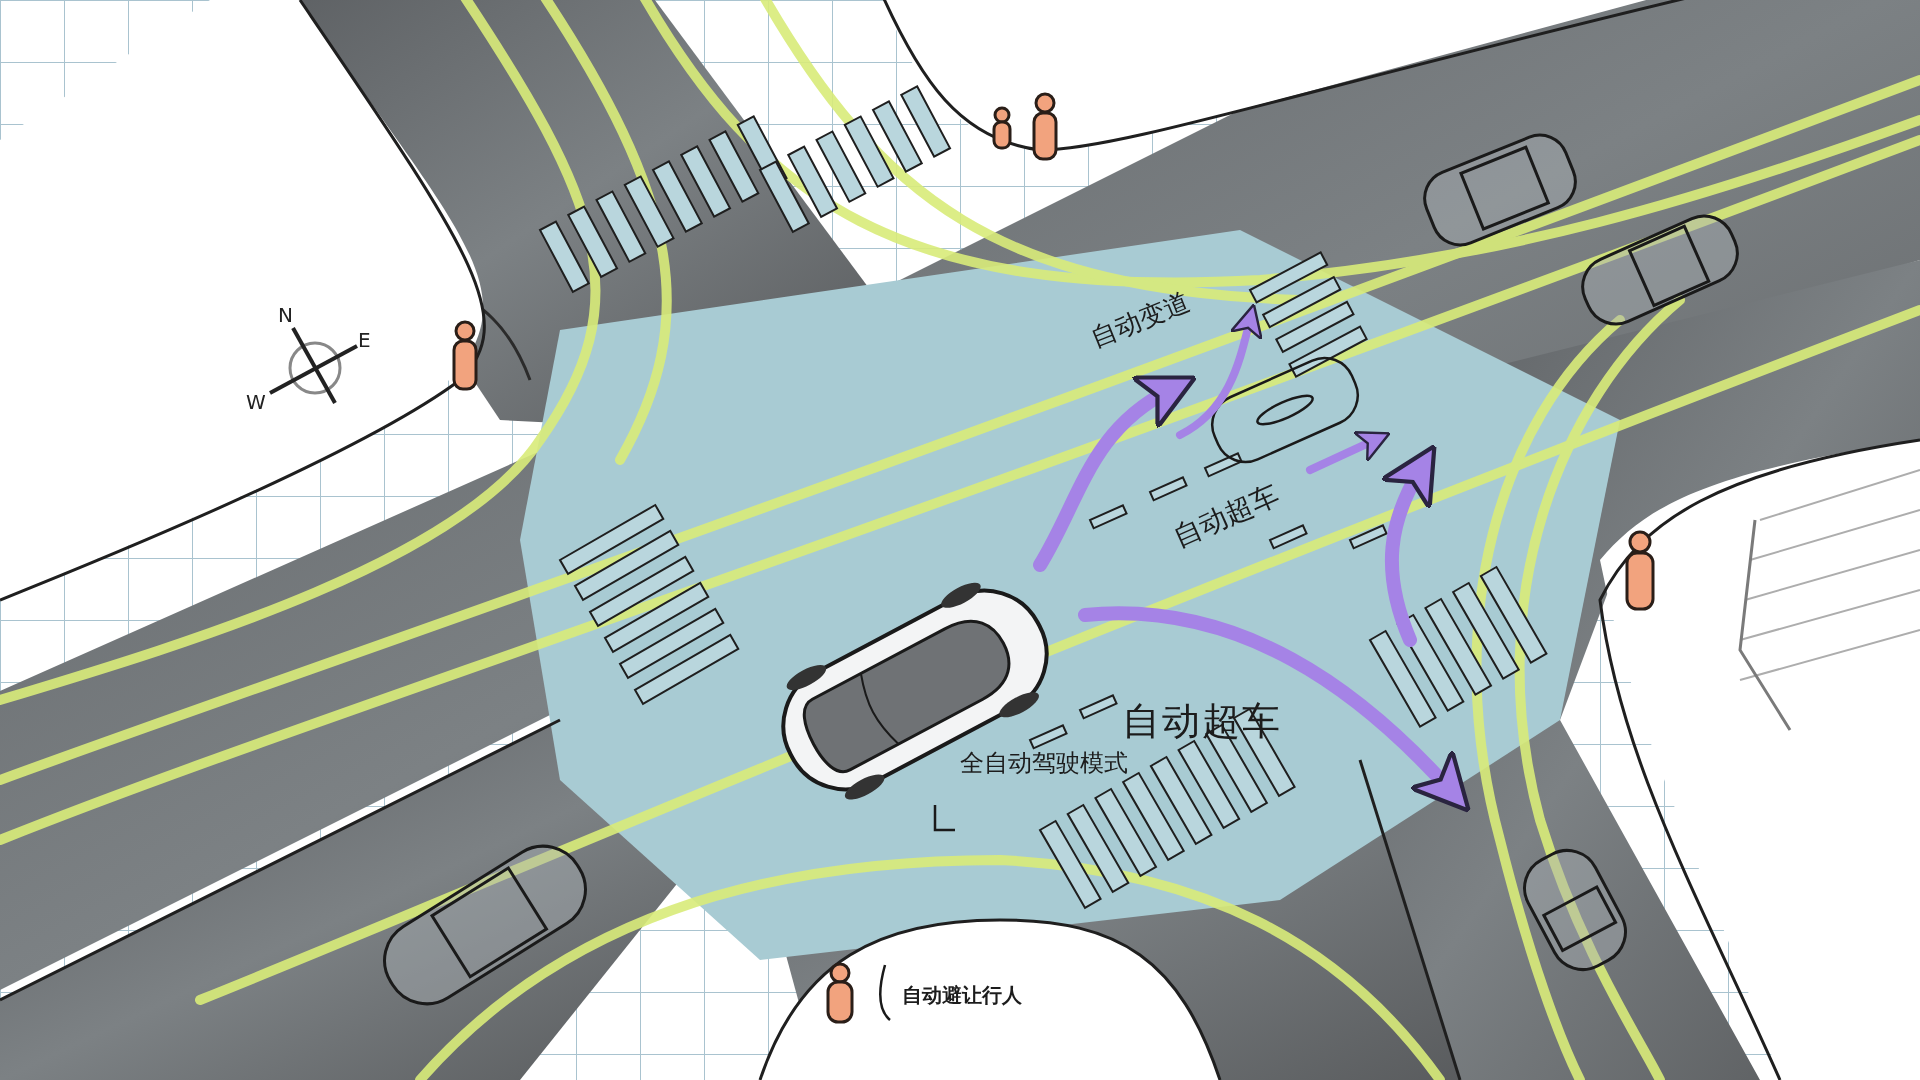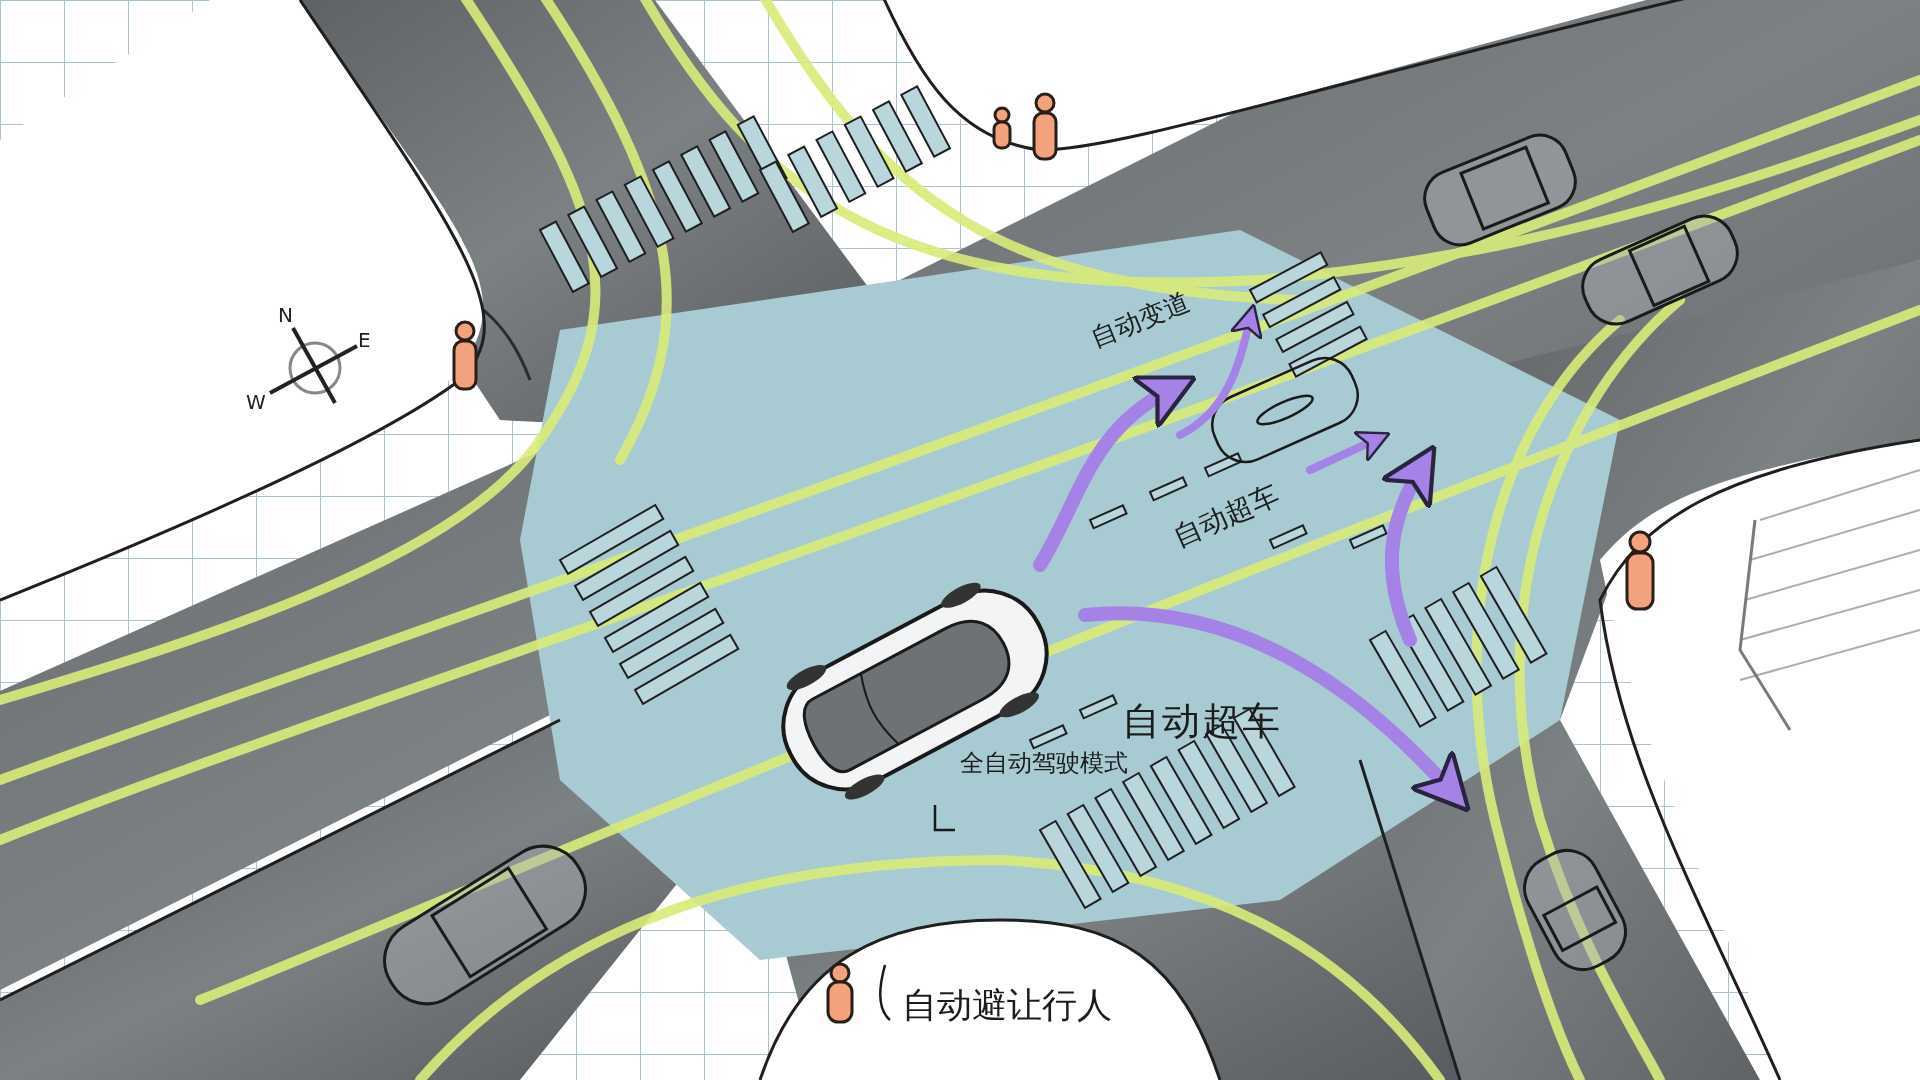--- a/index.html
+++ b/index.html
@@ -3,21 +3,21 @@
 <meta charset="utf-8">
 <style>
   html, body { margin: 0; padding: 0; }
   body { width: 1920px; height: 1080px; overflow: hidden; background: #ffffff; position: relative; font-family: "DejaVu Sans", sans-serif; }
   #scene { position: absolute; left: 0; top: 0; width: 1920px; height: 1080px; }
   .label { position: absolute; color: #1c1c1c; white-space: nowrap; font-family: "DejaVu Sans", sans-serif; }
   .lbl-lanechange { left: 1092px; top: 322px; font-size: 26px; transform: rotate(-22deg); transform-origin: left center; }
   .lbl-overtake-top { left: 1175px; top: 520px; font-size: 28px; transform: rotate(-24deg); transform-origin: left center; }
   .lbl-overtake-main { left: 1122px; top: 696px; font-size: 38px; letter-spacing: 2px; }
   .lbl-fsd { left: 960px; top: 747px; font-size: 24px; }
-  .lbl-yield { left: 902px; top: 982px; font-size: 35px; }
+  .lbl-yield { left: 902px; top: 982px; font-size: 20px; font-weight: bold; }
   .compass-letter { position: absolute; font-size: 20px; color: #222; font-family: "DejaVu Sans", sans-serif; }
 </style>
 </head>
 <body>
 
 <svg id="scene" viewBox="0 0 1920 1080" xmlns="http://www.w3.org/2000/svg">
   <defs>
     <pattern id="grid" width="64" height="62" patternUnits="userSpaceOnUse">
       <path d="M64 0 L0 0 0 62" fill="none" stroke="#a9c3cf" stroke-width="2"></path>
     </pattern>

